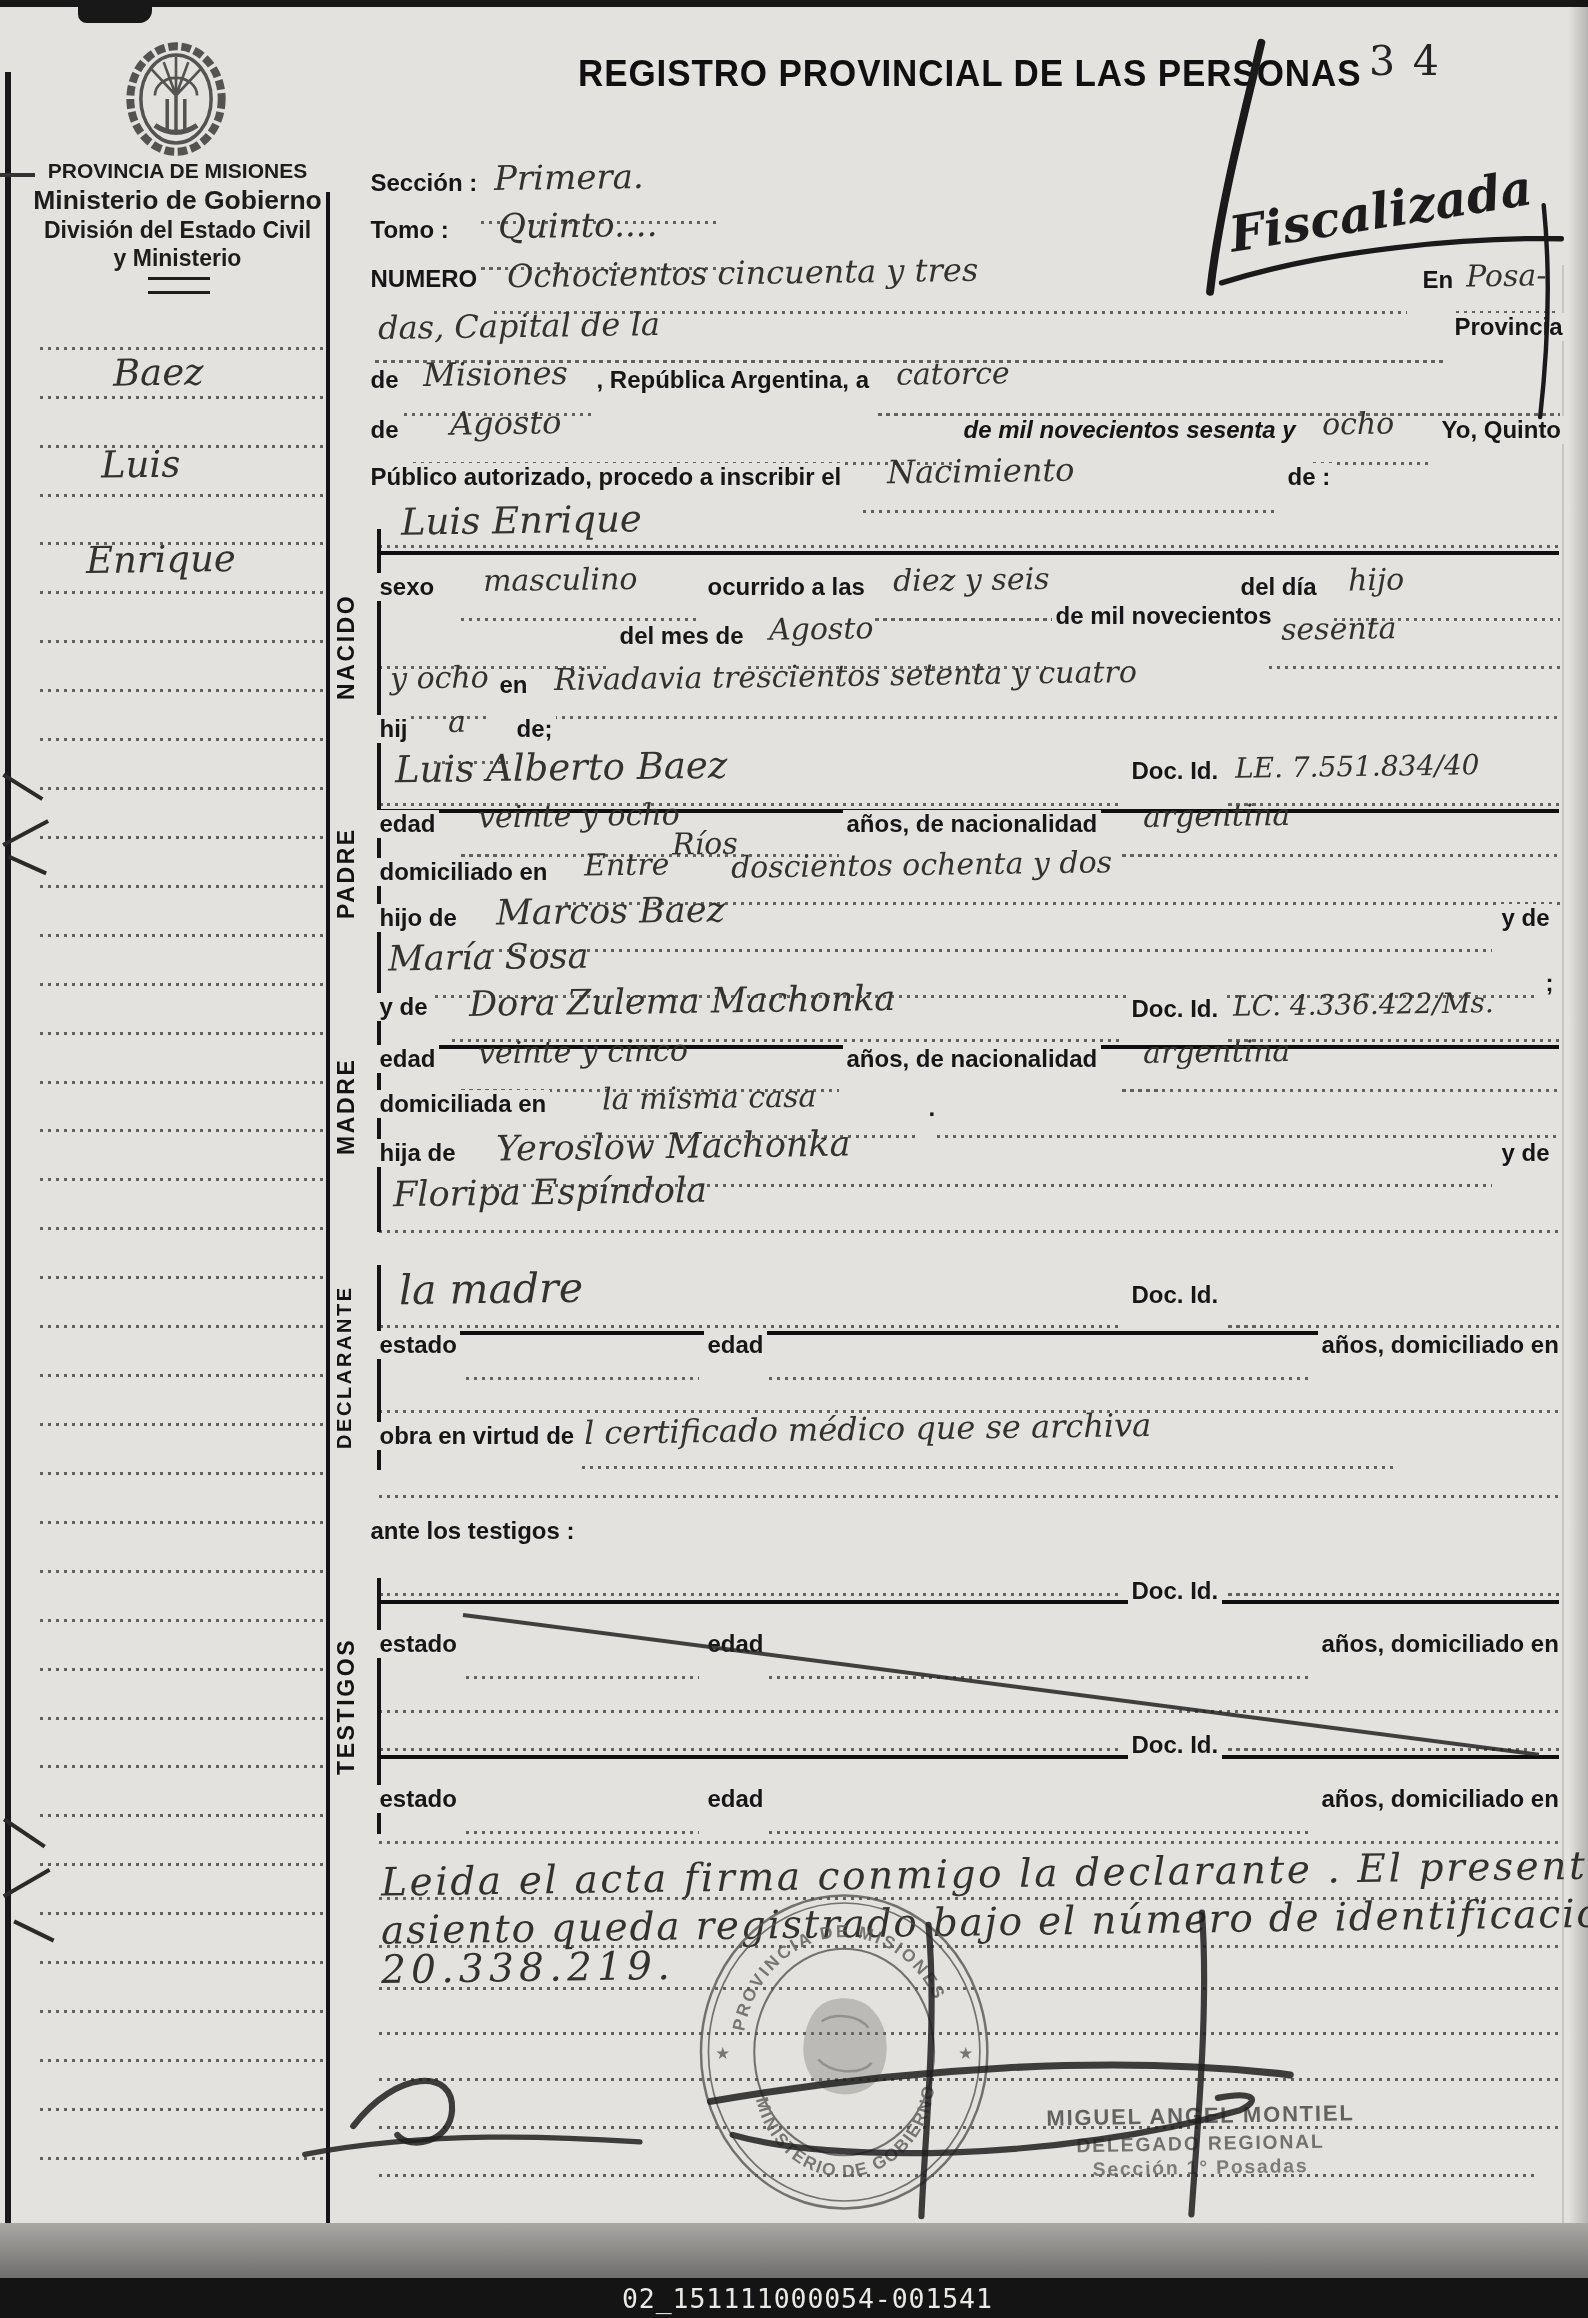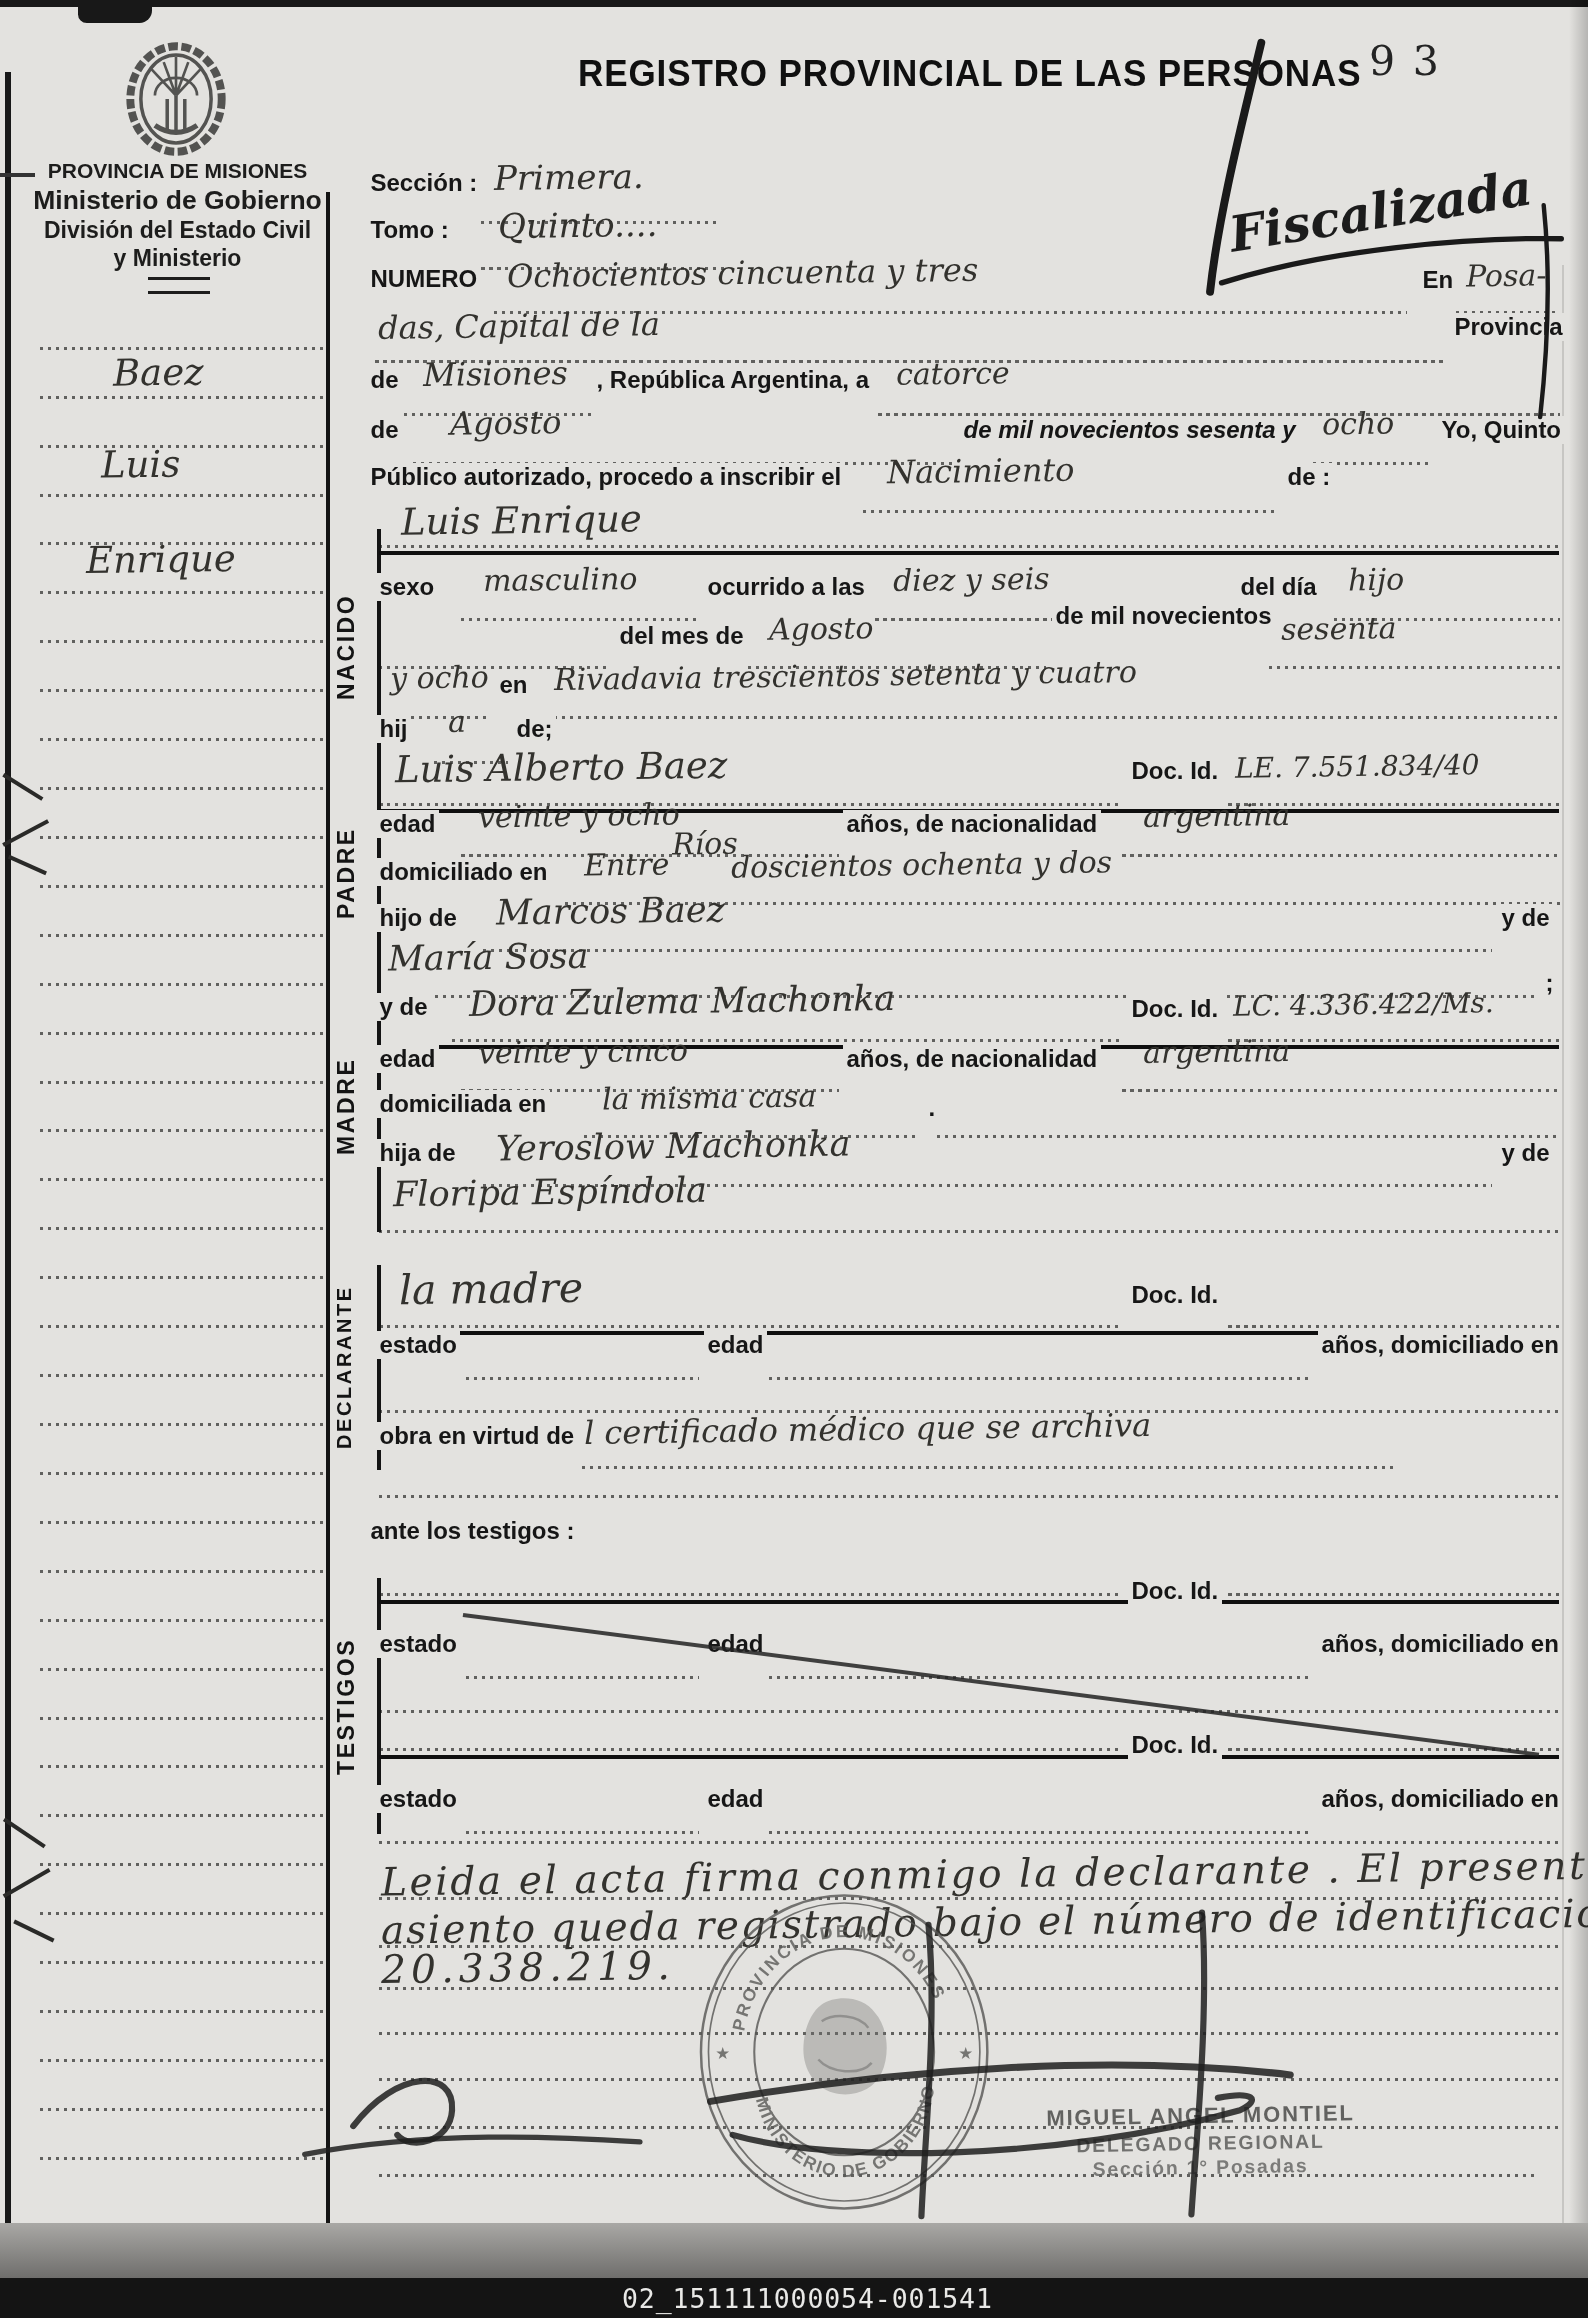--- a/index.html
+++ b/index.html
@@ -45,21 +45,21 @@
   <div style="position:absolute;left:1562px;top:265px;width:1.8px;height:1959px;background:rgba(0,0,0,.12);z-index:1;"></div>
 
   <div class="stitch" style="left:0;top:785px;width:46px;transform:rotate(32deg);"></div>
   <div class="stitch" style="left:0;top:831px;width:51px;transform:rotate(-28deg);"></div>
   <div class="stitch" style="left:7px;top:863px;width:41px;transform:rotate(24deg);"></div>
   <div class="stitch" style="left:0;top:1831px;width:49px;transform:rotate(34deg);"></div>
   <div class="stitch" style="left:0;top:1881px;width:53px;transform:rotate(-30deg);"></div>
   <div class="stitch" style="left:12.4px;top:1929px;width:44px;transform:rotate(26deg);"></div>
 
   <div style="position:absolute;left:578px;top:53px;font:700 35px 'Liberation Sans',sans-serif;letter-spacing:0.9px;color:#101010;transform:scaleY(1.06);z-index:3;">REGISTRO PROVINCIAL DE LAS PERSONAS</div>
-  <div style="position:absolute;left:1369px;top:37px;font-family:'DejaVu Serif',serif;font-size:41px;letter-spacing:17.6px;color:#242424;z-index:3;">93</div>
+  <div style="position:absolute;left:1369px;top:37px;font-family:'DejaVu Serif',serif;font-size:41px;letter-spacing:17.6px;color:#242424;z-index:3;">34</div>
 
   <div class="hw" style="left:1228px;top:182px;font-size:49px;font-weight:700;color:#1c1c1c;transform:rotate(-9deg);z-index:5;">Fiscalizada</div>
   <svg width="406" height="415" viewBox="0 0 460 470" style="position:absolute;left:1173px;top:17.6px;z-index:5;">
     <path d="M100,28 C78,120 52,220 42,310" fill="none" stroke="#1a1a1a" stroke-width="9" stroke-linecap="round"></path>
     <path d="M55,300 C175,262 335,248 440,250" fill="none" stroke="#1a1a1a" stroke-width="6" stroke-linecap="round"></path>
     <path d="M420,212 C428,290 424,380 416,452" fill="none" stroke="#1a1a1a" stroke-width="5" stroke-linecap="round"></path>
   </svg>
 
   <svg width="102" height="116" viewBox="0 0 116 132" style="position:absolute;left:125px;top:41px;z-index:3;opacity:.85;">
     <ellipse cx="58" cy="66" rx="52" ry="60" fill="none" stroke="#3b3b39" stroke-width="9" stroke-dasharray="11 4"></ellipse>

